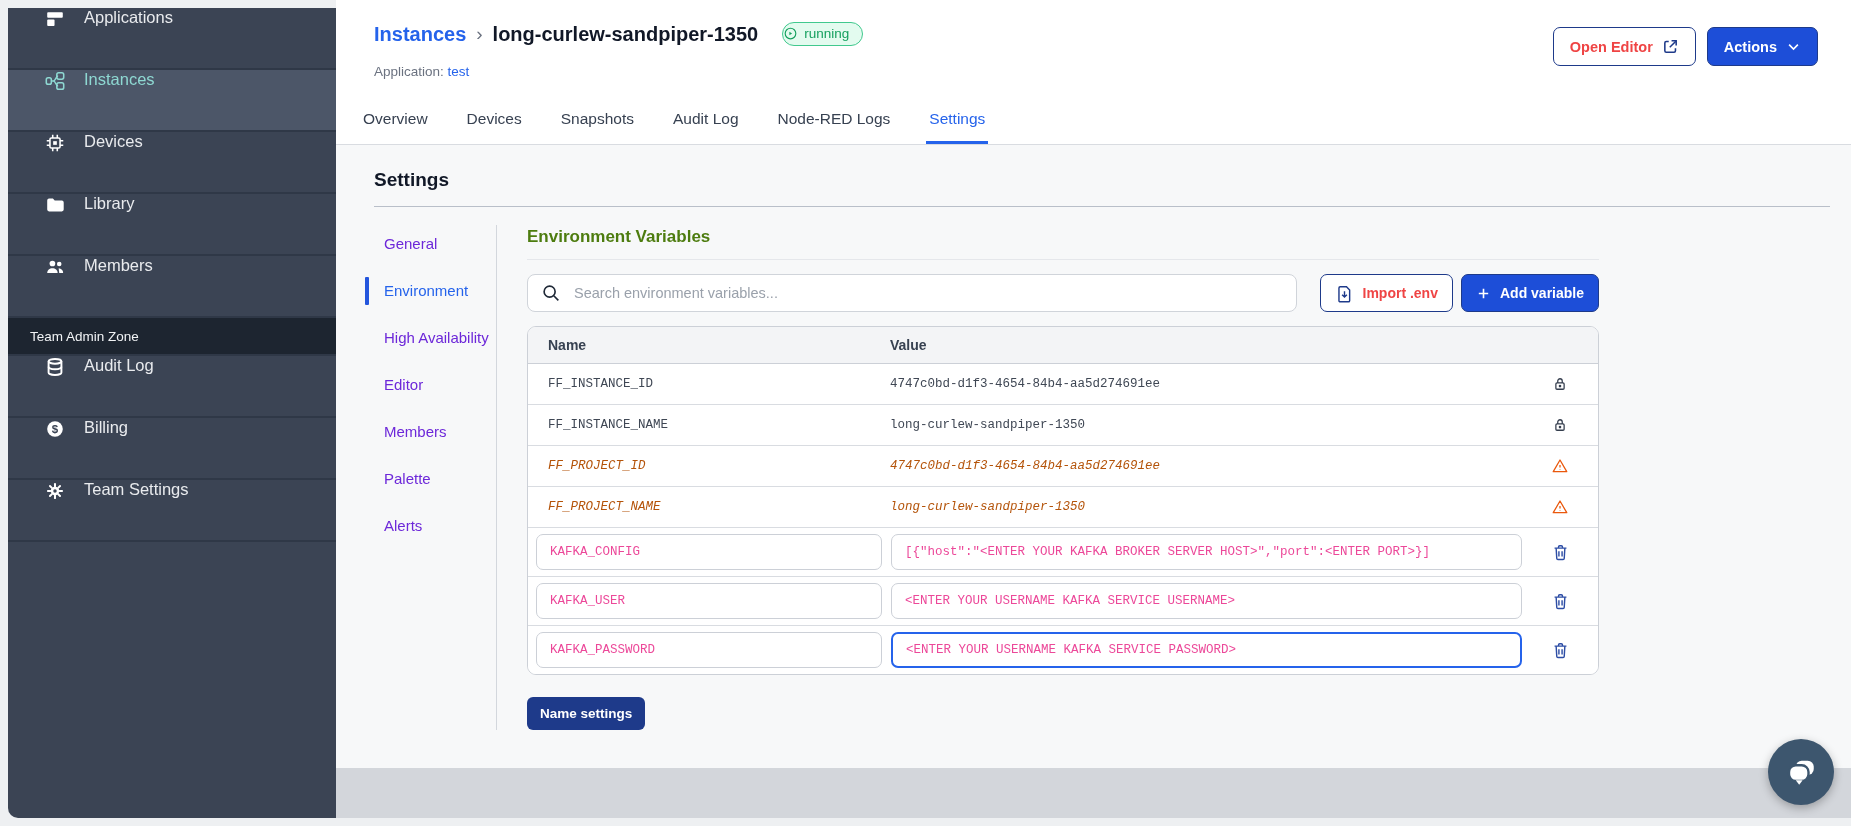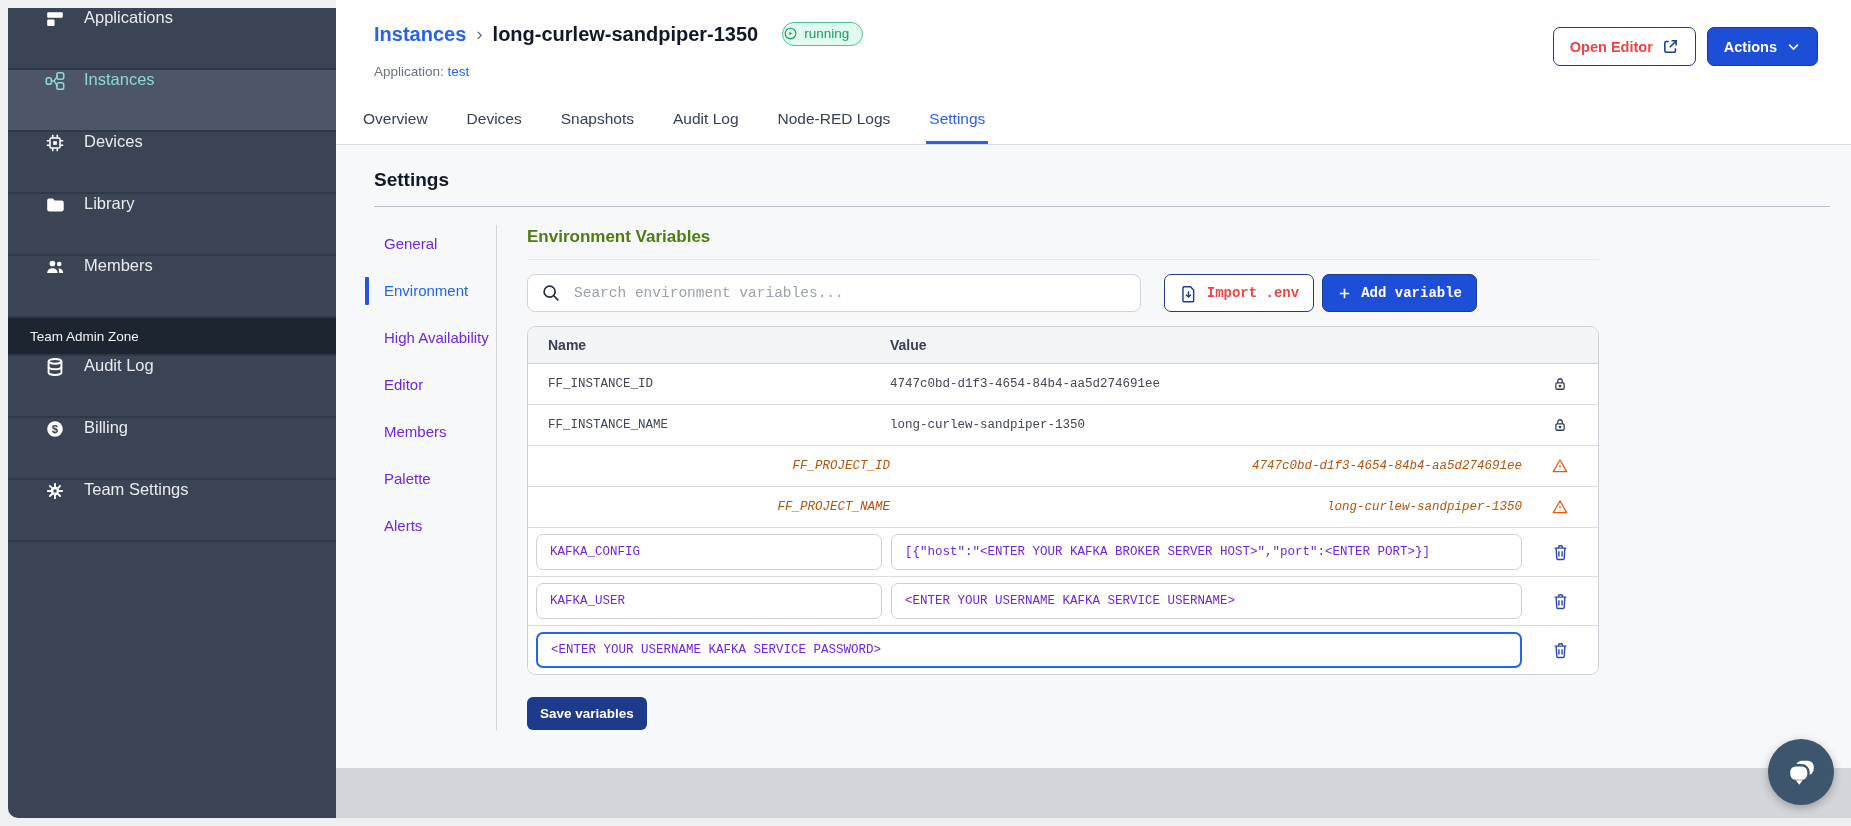--- a/index.html
+++ b/index.html
@@ -50,46 +50,46 @@
   .settings-nav { width:122px; flex-shrink:0; padding-top:8px; }
   .snav-item { position:relative; font-size:15px; color:#6d28d9; padding-left:10px;
                margin-bottom:25px; line-height:22px; cursor:pointer; }
   .snav-item.active { color:#2563eb; }
   .snav-item.active::before { content:""; position:absolute; left:-9px; top:-3px; bottom:-3px;
                width:4px; background:#2456dd; border-radius:1px; }
   .settings-panel { flex:1; border-left:1px solid #d3d7dd; padding-left:30px; }
   .panel-title { font-size:17px; font-weight:700; color:#4d7c0f; margin-top:2px; }
   .panel-hr { border:none; border-top:1px solid #e5e7eb; margin-top:12px; width:1072px; }
 
-  .toolbar { display:flex; margin-top:14px; width:950px; gap:23px;font-family:Liberation Mono, monospace; }
+  .toolbar { display:flex; margin-top:14px; width:1072px; gap:23px; }
   .search-wrap { position:relative; flex:1; }
   .search-input { width:100%; height:38px; border:1px solid #d0d4da; border-radius:8px;
                   padding:0 14px 0 46px; font-size:14.5px; color:#374151; background:#fff;
                   font-family:inherit; outline:none; }
   .search-input::placeholder { color:#9aa1ab; }
   .search-icon { position:absolute; left:13px; top:8px; }
   .toolbar-buttons { display:flex; gap:8px; }
   .btn-sm { height:38px; font-size:14px; padding:0 14px; }
 
   .env-table { width:1072px; margin-top:14px; background:#fff; border:1px solid #ccd0d7;
                border-radius:9px; overflow:hidden; }
   .t-head { display:flex; background:#f3f4f6; border-bottom:1px solid #ccd0d7;
             padding:10px 0 10px 20px; font-size:14px; font-weight:600; color:#374151; }
   .col-name { width:342px; flex-shrink:0; }
   .col-value { flex:1; }
   .col-icon { width:76px; flex-shrink:0; display:flex; justify-content:center; align-items:center; }
   .t-row { display:flex; align-items:center; border-bottom:1px solid #d9dce1; padding-left:20px;
            min-height:41px; font-family:"Liberation Mono","DejaVu Sans Mono",monospace;
            font-size:12.5px; color:#3f4754; background:#fff; }
   .t-row:last-child { border-bottom:none; }
-  .t-row.deprecated { color:#b45309; font-style:italic;text-align:right; }
+  .t-row.deprecated { color:#b45309; font-style:italic; }
   .t-row.editable { padding:6px 0 6px 8px; }
   .cell-input { height:36px; border:1px solid #ccd0d7; border-radius:7px;
                 font-family:"Liberation Mono","DejaVu Sans Mono",monospace; font-size:12.5px;
-                color:#6d28d9; padding:0 13px; background:#fff; outline:none; }
+                color:#ec4899; padding:0 13px; background:#fff; outline:none; }
   .name-input { width:346px; margin-right:9px; flex-shrink:0; }
   .value-input { flex:1; }
   .cell-input.focused { border:2px solid #2563eb; }
 
   .save-btn { margin-top:22px; background:#1e3a8a; color:#fff; font-weight:700; font-size:13.5px;
               border:none; border-radius:6px; padding:9px 13px; cursor:pointer; font-family:inherit; }
 
   
   .footer-strip { position:absolute; left:0; top:768px; width:100%; height:50px; background:#d3d6db; }
   .chat-fab { position:absolute; right:17px; top:739px; width:66px; height:66px; border-radius:50%;
@@ -368,32 +368,33 @@
               <div class="col-icon">
                 <svg width="19" height="19" viewBox="0 0 24 24" fill="none" stroke="#2d4da5" stroke-width="1.8">
                   <path d="M4.5 6.5h15M9.5 6.5V5A1.5 1.5 0 0111 3.5h2A1.5 1.5 0 0114.5 5v1.5"></path>
                   <path d="M6.5 6.5l.8 13a1.5 1.5 0 001.5 1.4h6.4a1.5 1.5 0 001.5-1.4l.8-13"></path>
                   <path d="M10 10.5V17M14 10.5V17"></path>
                 </svg>
               </div>
             </div>
 
             <div class="t-row editable">
+              <input class="cell-input name-input" type="text" value="KAFKA_PASSWORD" style="">
               <input class="cell-input value-input focused" type="text" value="&lt;ENTER YOUR USERNAME KAFKA SERVICE PASSWORD&gt;" style="">
               <div class="col-icon">
                 <svg width="19" height="19" viewBox="0 0 24 24" fill="none" stroke="#2d4da5" stroke-width="1.8">
                   <path d="M4.5 6.5h15M9.5 6.5V5A1.5 1.5 0 0111 3.5h2A1.5 1.5 0 0114.5 5v1.5"></path>
                   <path d="M6.5 6.5l.8 13a1.5 1.5 0 001.5 1.4h6.4a1.5 1.5 0 001.5-1.4l.8-13"></path>
                   <path d="M10 10.5V17M14 10.5V17"></path>
                 </svg>
               </div>
             </div>
           </div>
 
-          <button class="save-btn">Save variables</button>
+          <button class="save-btn">Name settings</button>
         </div>
       </div>
     </section>
 
     <div class="footer-strip"></div>
 
     <div class="chat-fab">
       <span style="display:inline-flex;">
         <svg width="36" height="36" viewBox="0 0 24 24">
           <rect x="8.5" y="4.5" width="12" height="9.5" rx="4" fill="#fff"></rect>

